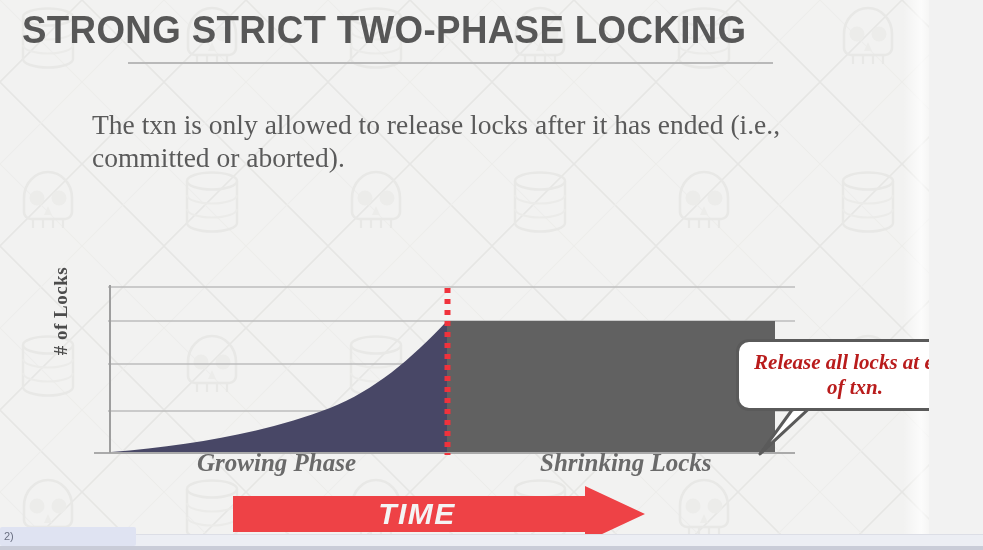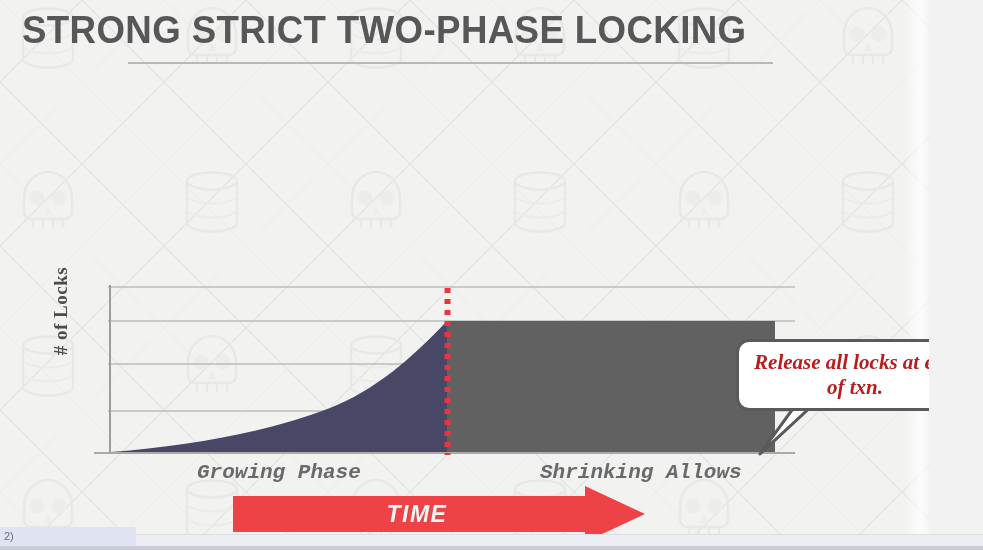--- a/index.html
+++ b/index.html
@@ -101,27 +101,26 @@
     font-weight: bold;
     font-size: 19px;
     color: #4c4c4c;
     transform: rotate(-90deg);
     transform-origin: center center;
     letter-spacing: .5px;
   }
 
   .phase-label {
     position: absolute;
-    font-family: Liberation Mono, monospace;
+    font-family: Liberation Serif, serif;
     font-style: italic;
     font-weight: bold;
-    font-size: 21px;
+    font-size: 25px;
     color: #6a6a6a;
     white-space: nowrap;
-    margin-top: 12px;
   }
   #phase-growing   { left: 197px; top: 449px; }
   #phase-shrinking { left: 540px; top: 449px; }
 
   
   #callout {
     position: absolute;
     left: 736px;
     top: 339px;
     width: 238px;
@@ -165,21 +164,21 @@
     left: 233px;
     top: 486px;
     width: 412px;
     height: 56px;
     display: flex;
     align-items: center;
     justify-content: center;
     font-family: "Liberation Sans", sans-serif;
     font-weight: bold;
     font-style: italic;
-    font-size: 23px;
+    font-size: 30px;
     letter-spacing: 1.5px;
     color: #f4f4f4;
     z-index: 4;
     padding-right: 44px;
   }
 
   
   #bottom-strip {
     position: absolute;
     left: 0;
@@ -271,20 +270,21 @@
     <use href="#skull-icon" x="376" y="510"></use>
     <use href="#skull-icon" x="704" y="510"></use>
   </svg>
 
   <div id="edge-sheen"></div>
 
   <div id="title">STRONG STRICT TWO-PHASE LOCKING</div>
   <div id="title-rule"></div>
 
   <div id="bullets">
+    <p>The txn is only allowed to release locks after it has ended (i.e., committed or aborted).</p>
   </div>
 
   <svg id="chart" viewBox="0 0 983 534" preserveAspectRatio="none" aria-hidden="true">
 
     <g stroke="#bcbcbc" stroke-width="1.4" fill="none">
       <line x1="108" y1="287" x2="795" y2="287"></line>
       <line x1="108" y1="321" x2="795" y2="321"></line>
       <line x1="108" y1="364" x2="795" y2="364"></line>
       <line x1="108" y1="411" x2="795" y2="411"></line>
     </g>
@@ -299,21 +299,21 @@
              C 190 446, 268 432, 330 408
              C 375 390, 410 360, 447 321
              L447 452 Z" fill="#484766"></path>
 
     <line x1="447.5" y1="288" x2="447.5" y2="455" stroke="#f0323c" stroke-width="6" stroke-dasharray="5 6" stroke-linecap="butt"></line>
   </svg>
 
   <div id="ylabel"># of Locks</div>
 
   <div class="phase-label" id="phase-growing">Growing Phase</div>
-  <div class="phase-label" id="phase-shrinking">Shrinking Allows</div>
+  <div class="phase-label" id="phase-shrinking">Shrinking Locks</div>
 
   <svg id="callout-tail" viewBox="0 0 70 52">
     <path d="M62 0 L8 50 L40 6 Z" fill="#ffffff" stroke="#5a5a5a" stroke-width="3" stroke-linejoin="round"></path>
   </svg>
 
   <div id="callout">Release all locks at end of txn.</div>
 
   <svg id="time-arrow" viewBox="0 0 412 56" preserveAspectRatio="none">
     <path d="M0 10 L352 10 L352 0 L412 28 L352 56 L352 46 L0 46 Z" fill="#ee4246"></path>
   </svg>

